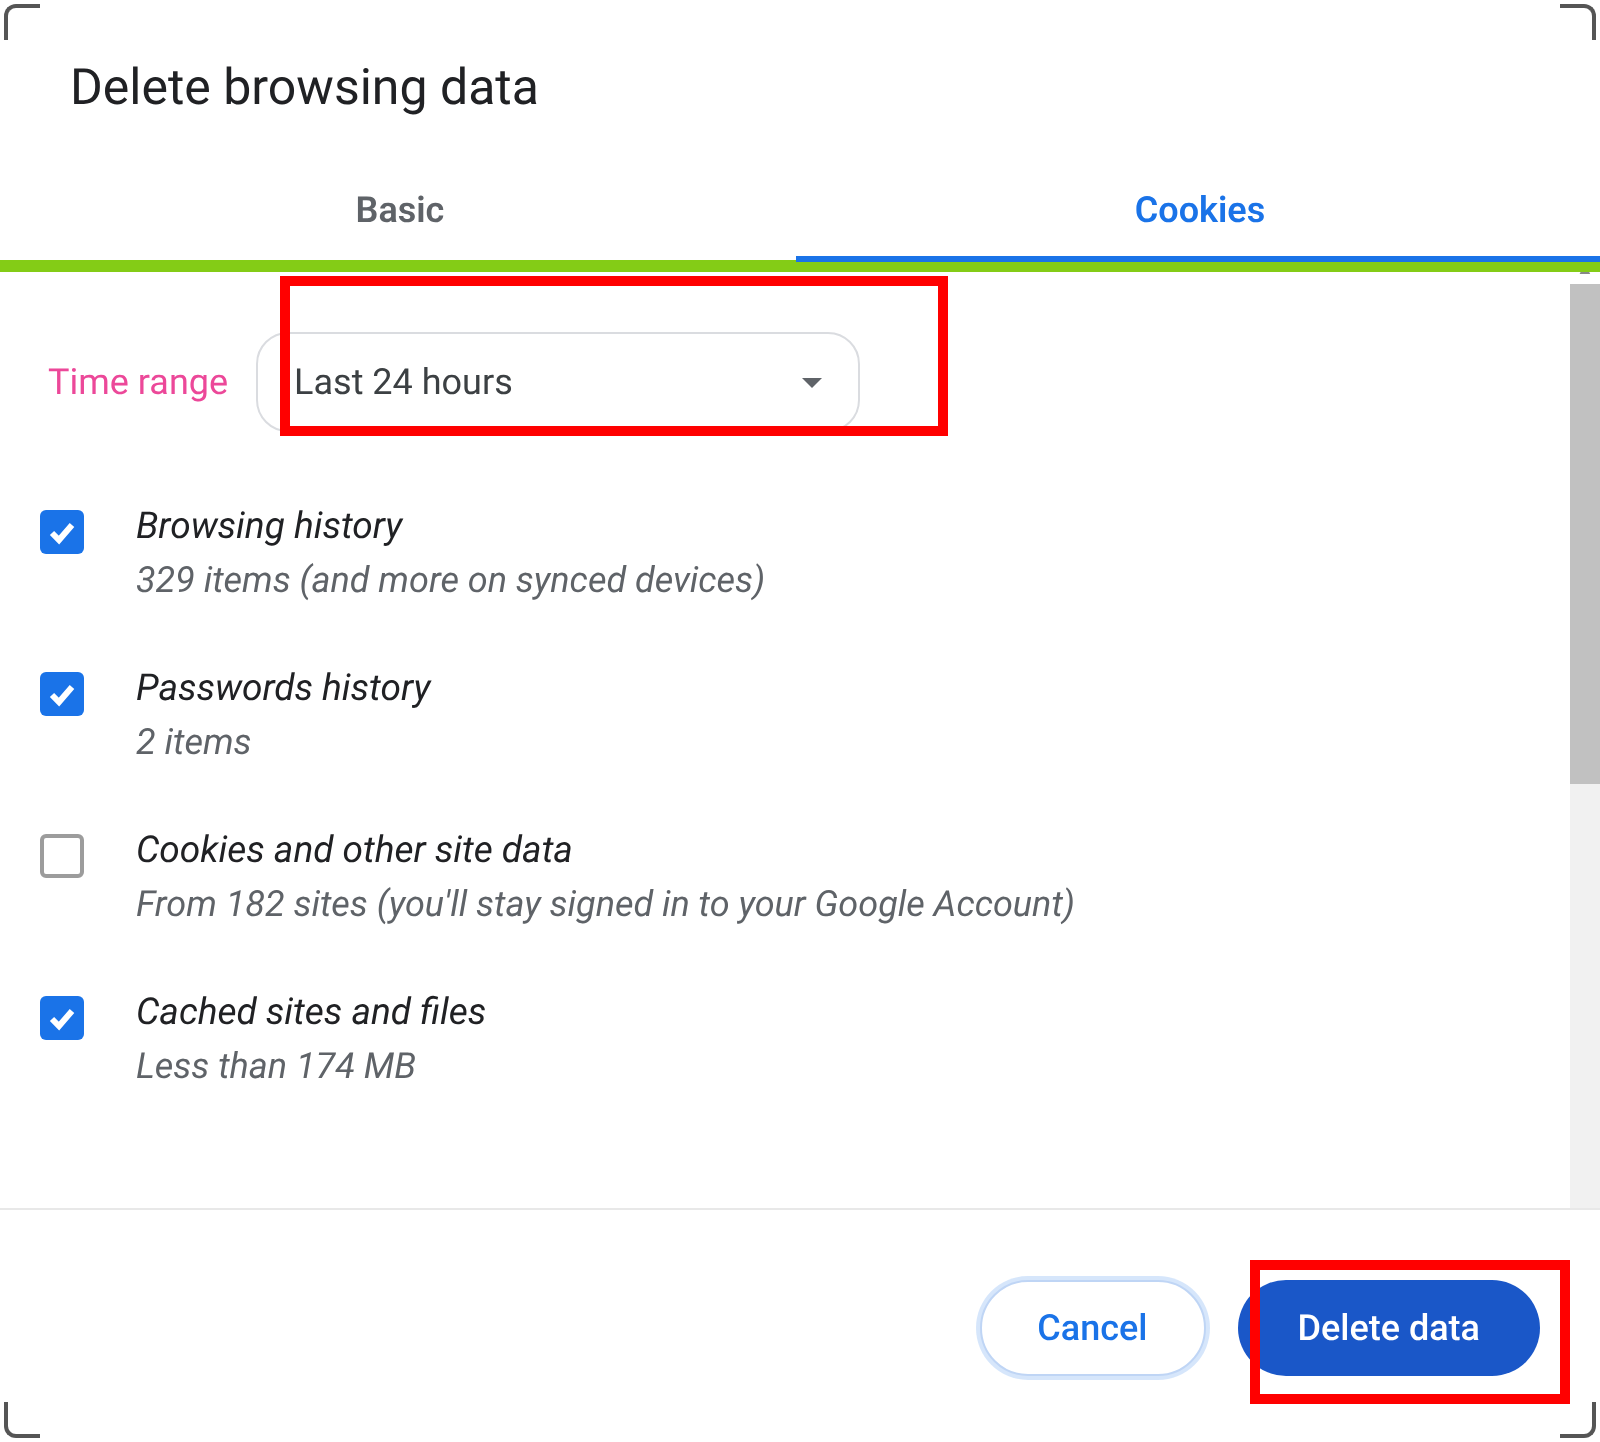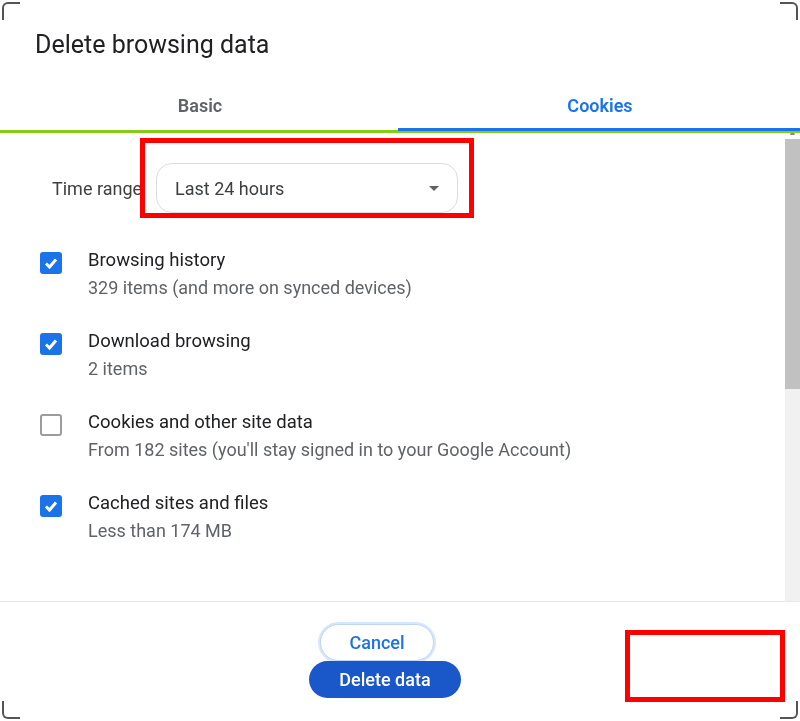--- a/index.html
+++ b/index.html
@@ -35,21 +35,21 @@
 
     .title {
       font-size: 25px;
       color: #202124;
       padding: 30px 0 0 35px;
       font-weight: 400;
     }
     .tabs {
       display: flex;
       margin-top: 22px;
-      border-bottom: 3px solid #84cc16;
+      border-bottom: 6px solid #84cc16;
     }
     .tab {
       flex: 1;
       text-align: center;
       padding: 14px 0;
       font-size: 18px;
       color: #5f6368;
       cursor: pointer;
       position: relative;
       font-weight: 600;
@@ -101,23 +101,22 @@
     .scroll-arrow.up { top: -14px; }
 
     .time-range-row {
       display: flex;
       align-items: center;
       padding: 30px 0 0 24px;
       position: relative;
     }
     .time-label {
       font-size: 18px;
-      color: #404040;
+      color: #ec4899;
       margin-right: 14px;
-      margin-left: 28px;
     }
     .select-box {
       display: flex;
       align-items: center;
       justify-content: space-between;
       border: 1px solid #dadce0;
       border-radius: 16px;
       padding: 0 18px;
       width: 302px;
       height: 50px;
@@ -145,21 +144,22 @@
       height: 80px;
     }
     .highlight-delete {
       right: 15px;
       bottom: 19px;
       width: 160px;
       height: 72px;
     }
 
     .items {
-      padding: 35px 40px 0 40px;
+      padding: 35px 40px 0 20px;
+      font-style: italic;
     }
     .item {
       display: flex;
       align-items: flex-start;
       margin-bottom: 28px;
     }
     .checkbox {
       width: 22px;
       height: 22px;
       border-radius: 3px;
@@ -200,21 +200,20 @@
       line-height: 1.5;
     }
 
     .footer {
       border-top: 1px solid #e8e8e8;
       display: flex;
       justify-content: flex-end;
       align-items: center;
       padding: 22px 30px 0 0;
       height: 97px;
-      flex-direction: column;
     }
     .btn {
       height: 48px;
       border-radius: 24px;
       font-size: 18px;
       font-weight: 500;
       padding: 0 28px;
       cursor: pointer;
       display: flex;
       align-items: center;
@@ -277,21 +276,21 @@
         </div>
       </div>
 
       <div class="item">
         <div class="checkbox checked">
           <svg viewBox="0 0 16 16">
               <polyline points="3,8.5 6.5,12 13,4.5"></polyline>
             </svg>
         </div>
         <div class="item-text">
-          <div class="item-title">Download browsing</div>
+          <div class="item-title">Passwords history</div>
           <div class="item-sub">2 items</div>
         </div>
       </div>
 
       <div class="item">
         <div class="checkbox unchecked"></div>
         <div class="item-text">
           <div class="item-title">Cookies and other site data</div>
           <div class="item-sub">From 182 sites (you'll stay signed in to your Google Account)</div>
         </div>

